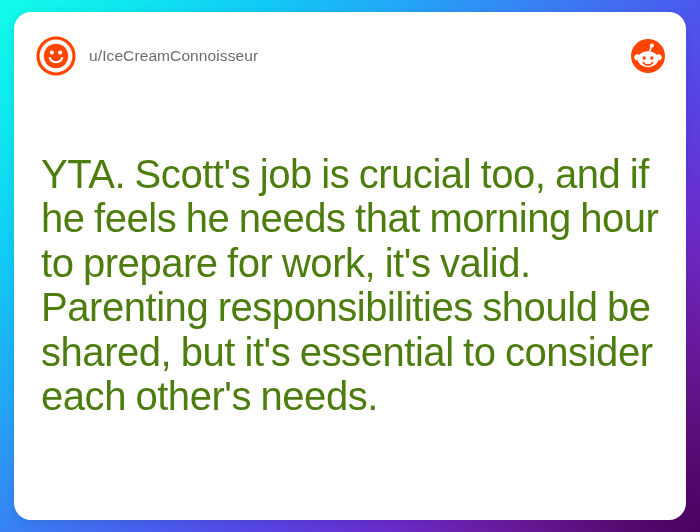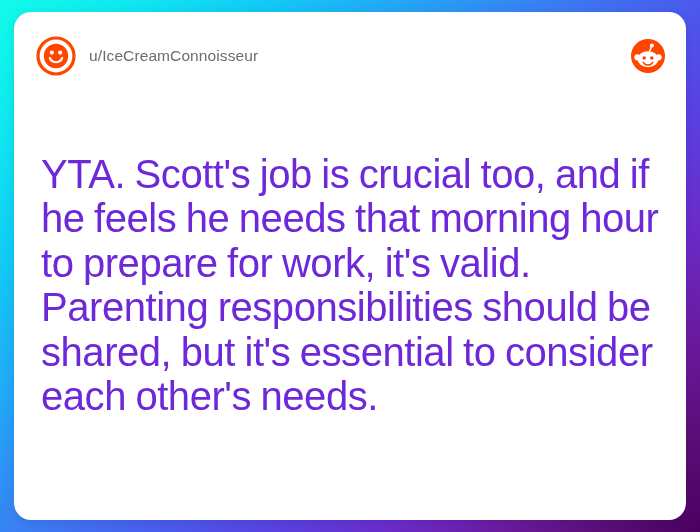--- a/index.html
+++ b/index.html
@@ -87,21 +87,21 @@
   }
 
   
   .body-text {
     position: absolute;
     left: 27px;
     right: 20px;
     top: 140px;
     font-size: 40px;
     line-height: 1.11;
-    color: #6d28d9;
+    color: #4d7c0f;
     letter-spacing: -0.45px;
     word-spacing: -1.2px;
     font-family: "Liberation Sans", sans-serif;
     font-weight: 400;
   }
 </style>
 </head>
 <body>
 
 <div id="stage">

